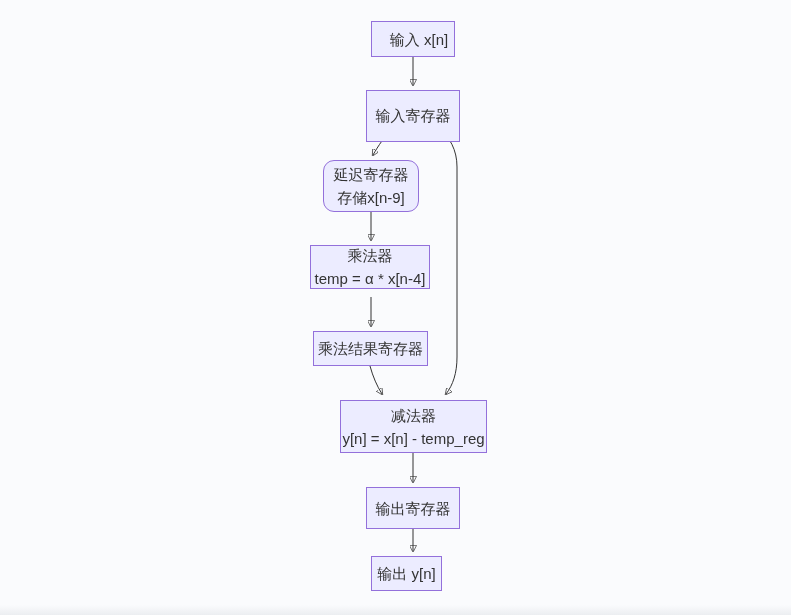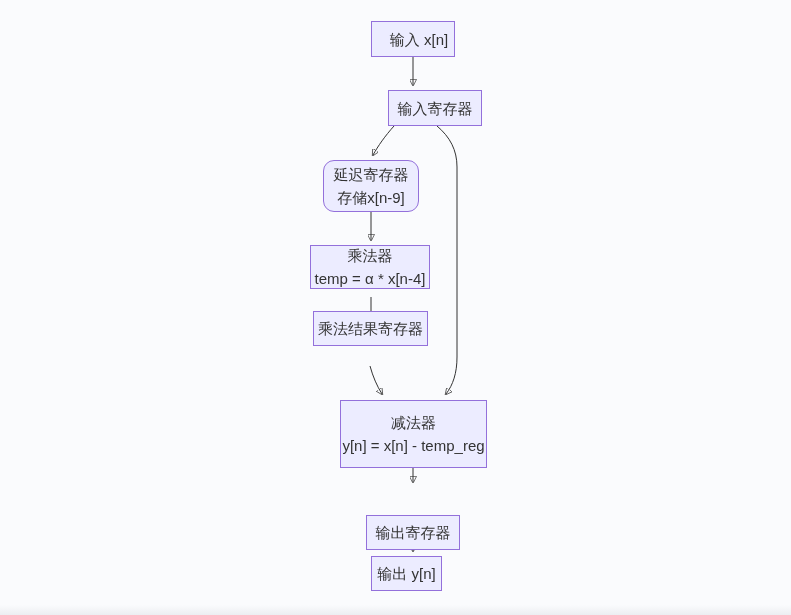--- a/index.html
+++ b/index.html
@@ -64,44 +64,44 @@
     <path d="M371,297 L371,326" marker-end="url(#arrow)"></path>
     <path d="M370,366 C373,377 377,386 382,394" marker-end="url(#arrow)"></path>
     <path d="M413,453 L413,482" marker-end="url(#arrow)"></path>
     <path d="M413,522 L413,551" marker-end="url(#arrow)"></path>
   </svg>
 
   <div class="node" style="left:371px; top:21px; width:84px; height:36px;padding-left:12px;">
     <span>输入 x[n]</span>
   </div>
 
-  <div class="node" style="left:388px; top:90px; width:94px; height:36px;">
+  <div class="node" style="left:366px; top:90px; width:94px; height:52px;font-family:Liberation Serif, serif;">
     <span>输入寄存器</span>
   </div>
 
   <div class="node" style="left:323px; top:160px; width:96px; height:52px;border-radius:11px;">
     <span>延迟寄存器</span>
     <span>存储x[n-9]</span>
   </div>
 
   <div class="node" style="left:310px; top:245px; width:120px; height:44px;">
     <span>乘法器</span>
     <span>temp = α * x[n-4]</span>
   </div>
 
-  <div class="node" style="left:313px; top:311px; width:115px; height:35px;">
+  <div class="node" style="left:313px; top:331px; width:115px; height:35px;">
     <span>乘法结果寄存器</span>
   </div>
 
-  <div class="node" style="left:340px; top:400px; width:147px; height:68px;">
+  <div class="node" style="left:340px; top:400px; width:147px; height:53px;">
     <span>减法器</span>
     <span>y[n] = x[n] - temp_reg</span>
   </div>
 
-  <div class="node" style="left:366px; top:487px; width:94px; height:35px;margin-top:28px;">
+  <div class="node" style="left:366px; top:487px; width:94px; height:42px;">
     <span>输出寄存器</span>
   </div>
 
   <div class="node" style="left:371px; top:556px; width:71px; height:35px;">
     <span>输出 y[n]</span>
   </div>
 
   <div class="bottom-fade"></div>
 </div>
 

